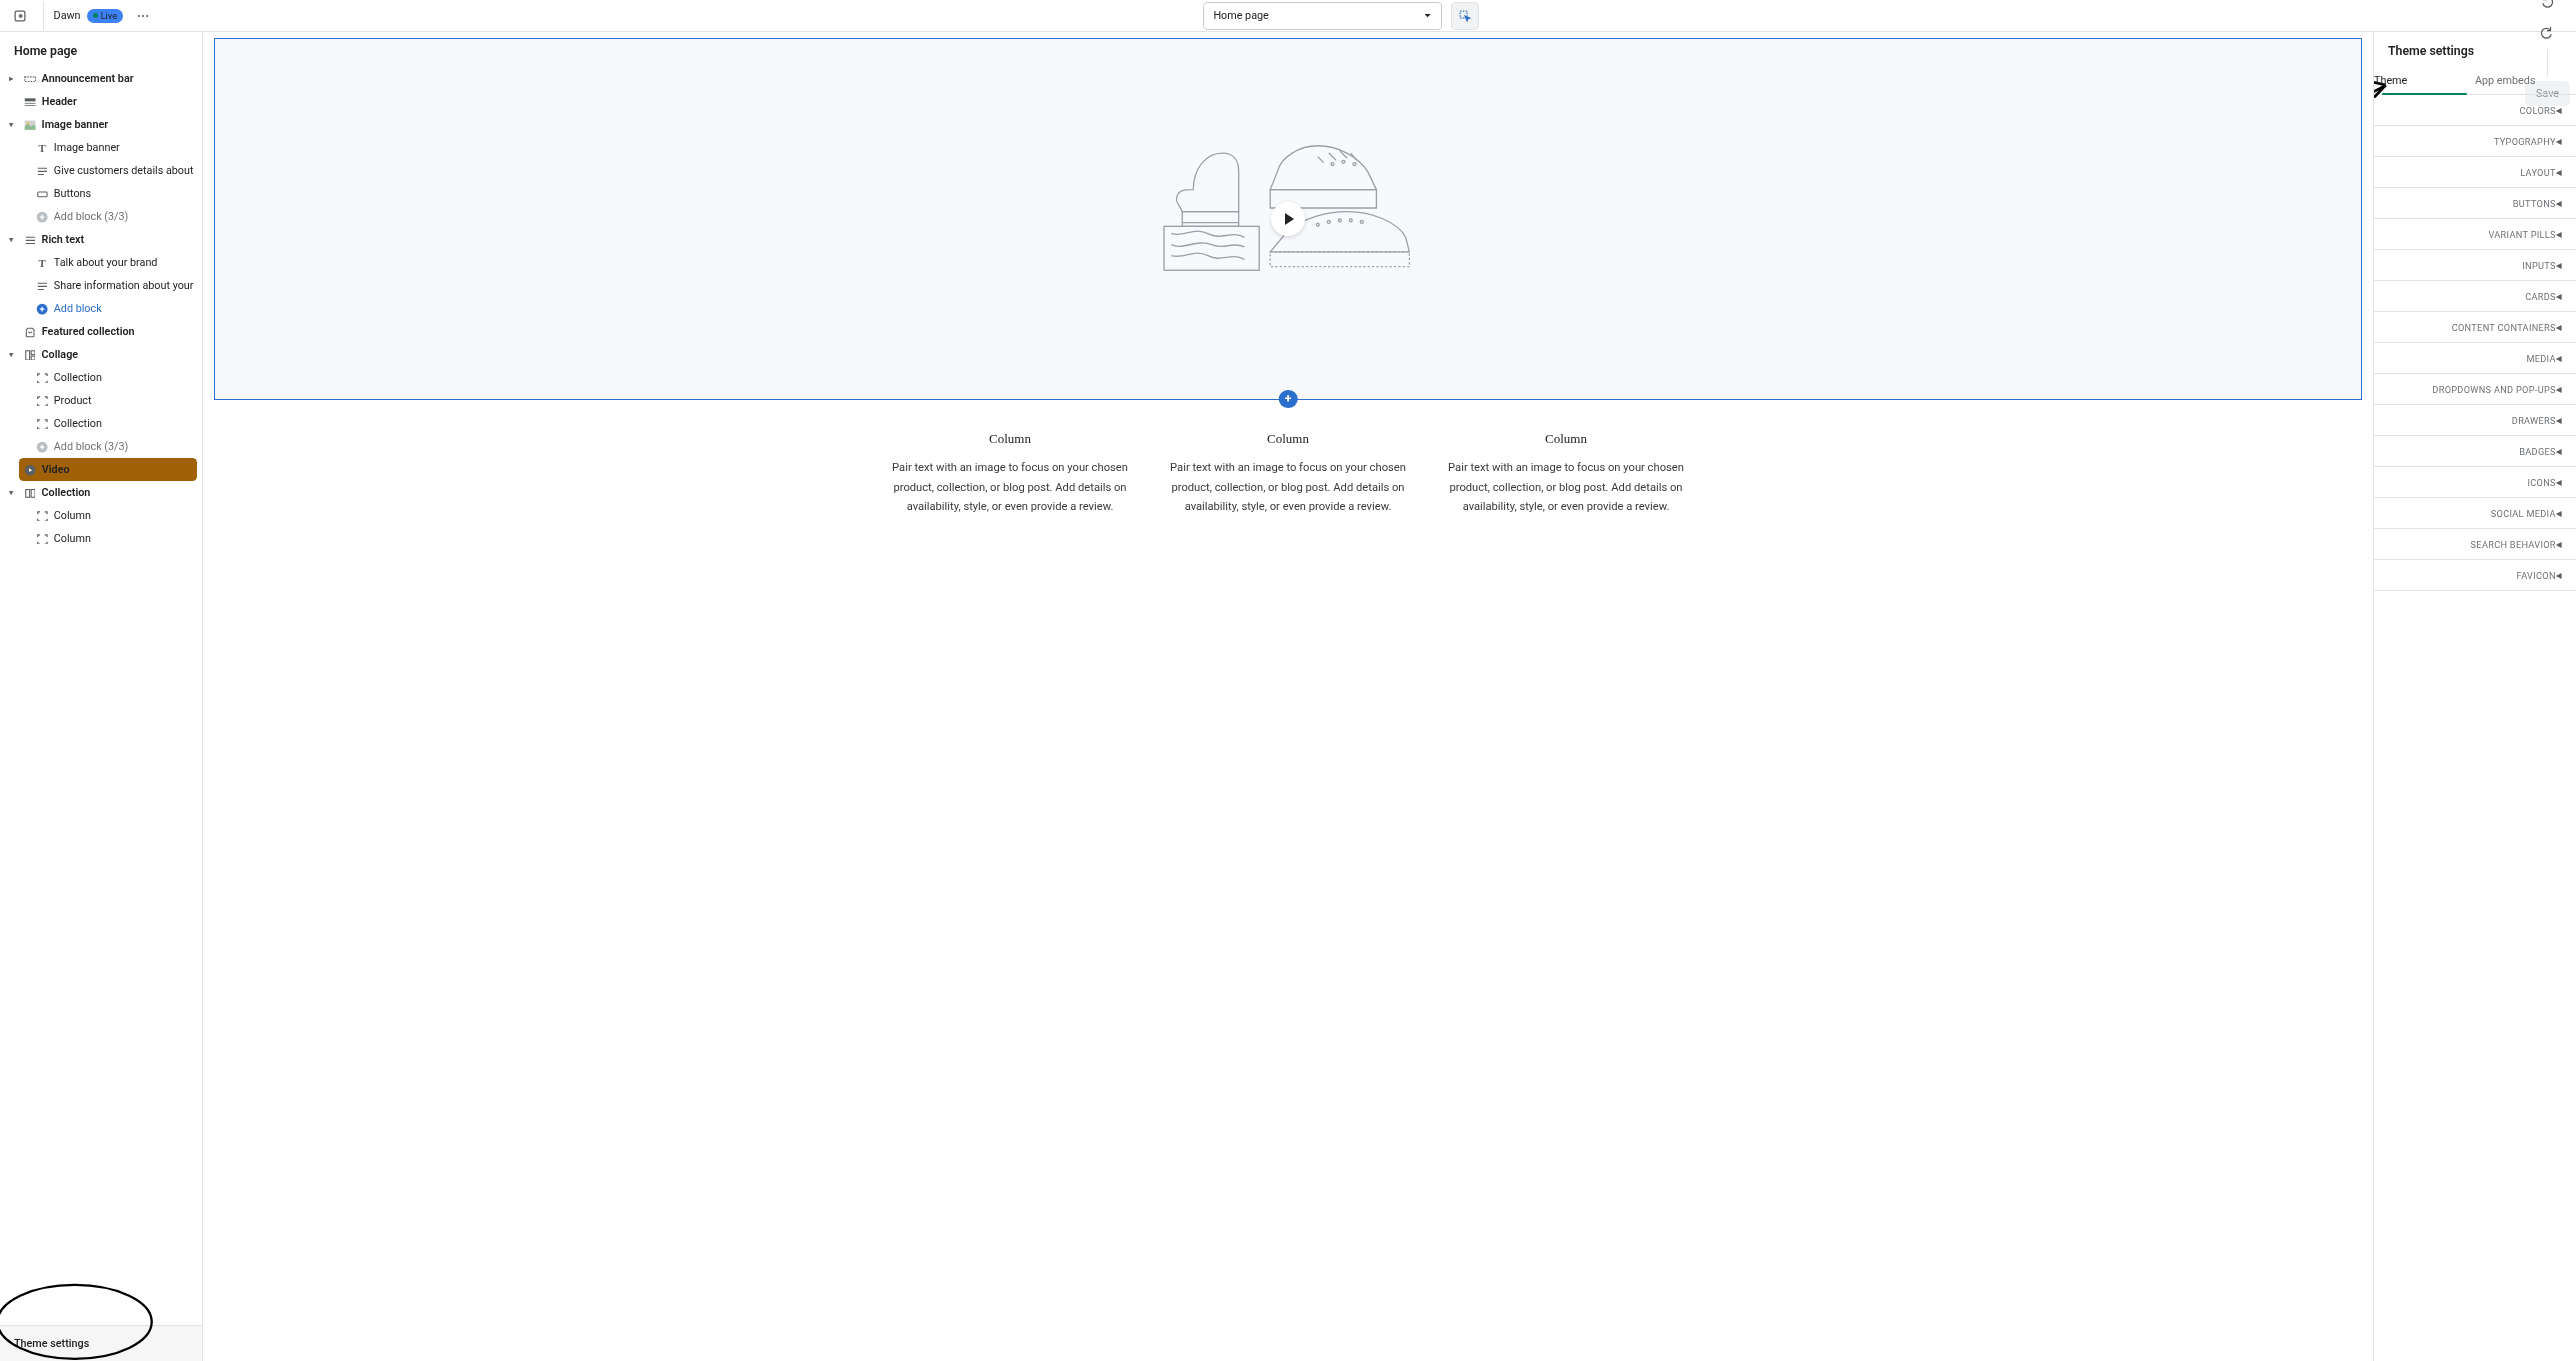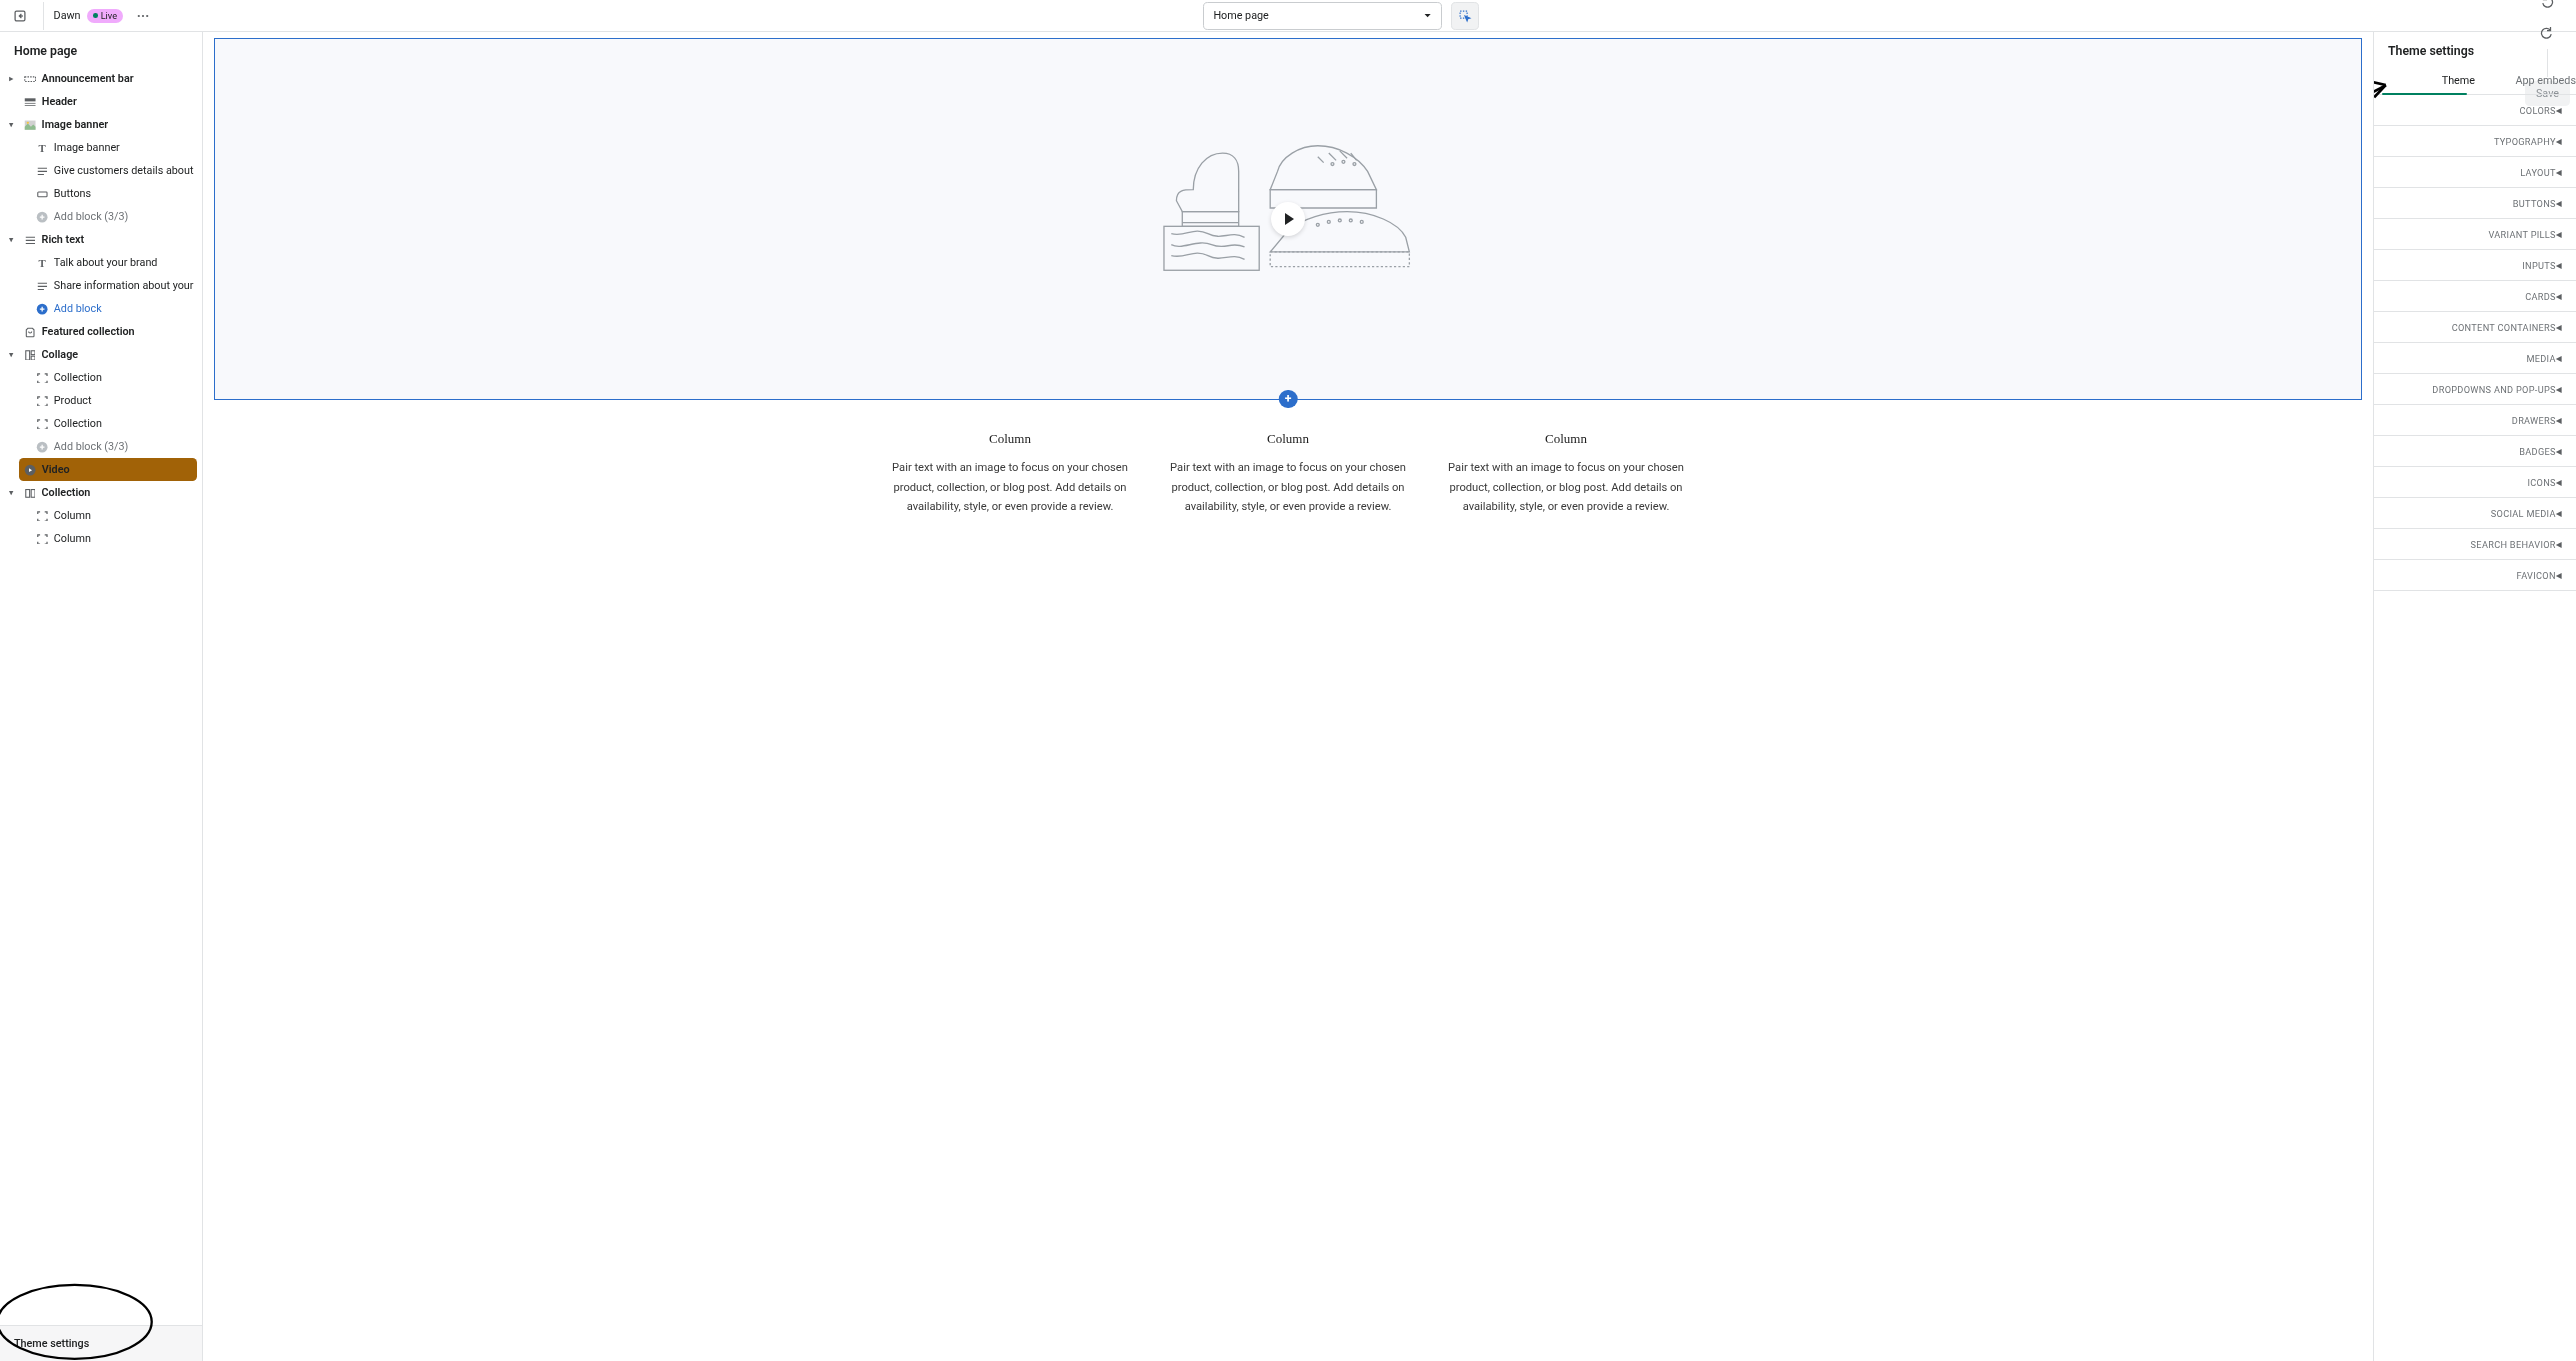--- a/index.html
+++ b/index.html
@@ -7,21 +7,21 @@
 .app { display:flex; flex-direction:column; height:100vh; }
 
 
 .topbar { display:flex; align-items:center; height:32px; border-bottom:0.8px solid #e1e3e5; padding:0 6.2px; gap:22px; }
 .topbar .left { display:flex; align-items:center; gap:6.2px; }
 .topbar .center { flex:1; display:flex; justify-content:center; align-items:center; gap:9.2px; }
 .topbar .right { display:flex; align-items:center; gap:3.1px;flex-direction:column; }
 .iconbtn { width:28px; height:28px; display:flex; align-items:center; justify-content:center; border:none; background:transparent; border-radius:4.6px; cursor:pointer; color:#5c5f62; }
 .divider-v { width:0.8px; height:28px; background:#e1e3e5; margin:0 3.1px; }
 .theme-name { font-size:10.8px; color:#202223; }
-.live-badge { background:#f0abfc; color:#202223; font-size:9.2px; padding:1.5px 6.2px; border-radius:7.7px; display:inline-flex; align-items:center; gap:3.1px;text-align:center; }
+.live-badge { background:#3b82f6; color:#202223; font-size:9.2px; padding:1.5px 6.2px; border-radius:7.7px; display:inline-flex; align-items:center; gap:3.1px;text-align:center; }
 .live-dot { width:4.6px; height:4.6px; background:#008060; border-radius:50%; }
 .page-select { width:239px; height:28px; border:0.8px solid #c9cccf; border-radius:4.6px; padding:0 9.2px; display:flex; align-items:center; justify-content:space-between; background:#fff; cursor:pointer; }
 .insp-btn { width:28px; height:28px; border:0.8px solid #e1e3e5; background:#f1f2f3; border-radius:4.6px; display:flex; align-items:center; justify-content:center; color:#2c6ecb; }
 .save-btn { background:#f1f2f3; color:#8c9196; border:none; padding:6.2px 10.8px; border-radius:4.6px; font-size:10.8px; cursor:default; }
 
 
 .main { flex:1; display:flex; overflow:hidden; }
 
 
 .leftpanel { width:203px; border-right:0.8px solid #e1e3e5; display:flex; flex-direction:column; overflow:hidden; }
@@ -49,21 +49,21 @@
 .add-circle { position:absolute; bottom:-9.2px; left:50%; transform:translateX(-50%); width:18.5px; height:18.5px; background:#2c6ecb; border-radius:50%; display:flex; align-items:center; justify-content:center; color:#fff; font-size:12.3px; font-weight:bold; }
 .columns { display:flex; gap:31px; padding:31px 46px; justify-content:center; }
 .col { flex:1; text-align:center; max-width:247px; }
 .col-h { font-size:13px; font-weight:400; margin-bottom:10.8px; font-family:Georgia,serif; color:#1a1a1a; }
 .col-p { font-size:11.2px; line-height:1.75; color:#3a3a3a; }
 
 
 .rightpanel { width:203px; border-left:0.8px solid #e1e3e5; display:flex; flex-direction:column; overflow:hidden; position:relative; }
 .rp-title { padding:12.3px 14px 7.7px; font-weight:600; font-size:12.3px; }
 .rp-tabs { display:flex; border-bottom:0.8px solid #e1e3e5; }
-.rp-tab { flex:1; text-align:right; padding:7.7px 0; font-size:10.8px; cursor:pointer; color:#6d7175; position:relative; }
+.rp-tab { flex:1; text-align:left; padding:7.7px 0; font-size:10.8px; cursor:pointer; color:#6d7175; position:relative; }
 .rp-tab.active { color:#202223; }
 .rp-tab.active::after { content:""; position:absolute; bottom:-0.8px; left:7.7px; right:7.7px; height:2.3px; background:#008060; border-radius:1.5px; }
 .rp-list { flex:1; overflow-y:auto; }
 .rp-item { display:flex; align-items:center; justify-content:flex-end; height:31px; padding:0 14px; border-bottom:0.8px solid #e1e3e5; cursor:pointer; font-size:9.2px; letter-spacing:0.3px; color:#6d7175; text-transform:uppercase; }
 .rp-chev { color:#5c5f62; font-size:7.7px; }
 
 
 .arrow-annot { position:absolute; pointer-events:none; }
 .circle-annot { position:absolute; pointer-events:none; }
 </style>

